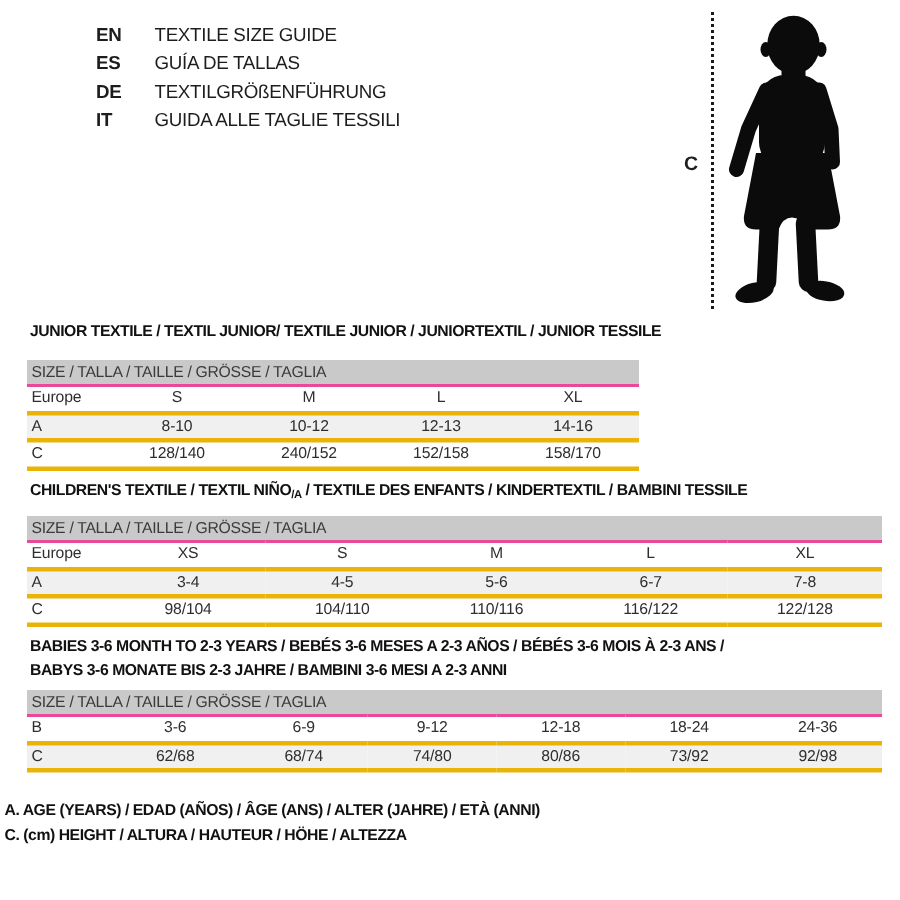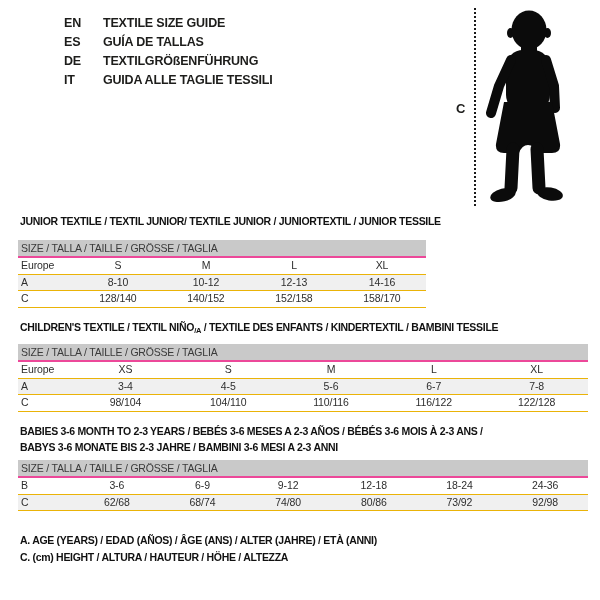--- a/index.html
+++ b/index.html
@@ -5,21 +5,21 @@
   html,body { margin:0; padding:0; background:#ffffff; }
   .page {
     position:relative; width:600px; height:600px; background:#ffffff;
     font-family:"Liberation Sans", sans-serif; color:#1d1d1b; overflow:hidden;
   }
 
   
   .lang-block { position:absolute; left:20px; top:13px; }
   .lang-row { display:flex; height:19px; align-items:center; }
   .lang-code { width:39px; font-size:12.5px; font-weight:700; letter-spacing:-0.2px;padding-left:44px; }
-  .lang-title { font-size:12.5px; font-weight:700; letter-spacing:-0.2px; white-space:nowrap; }
+  .lang-title { font-size:12.5px; font-weight:400; letter-spacing:-0.2px; white-space:nowrap; }
 
   
   .figure { position:absolute; left:450px; top:0; width:150px; height:215px; }
   .measure-line { position:absolute; left:24px; top:8px; height:198px; width:0; border-left:2.5px dotted #1a1a1a; }
   .measure-label { position:absolute; left:6px; top:101px; font-size:13px; font-weight:700; }
   .baby-svg { position:absolute; left:32px; top:6px; }
 
   
   .sec-title {
     position:absolute; left:20px; font-size:10.5px; font-weight:700;
@@ -29,29 +29,29 @@
 
   table.size-table {
     position:absolute; border-collapse:collapse; table-layout:fixed;
     font-size:10.5px; color:#2e2e2e; letter-spacing:-0.1px;
   }
   th.size-bar {
     background:#c9c9c9; text-align:left; font-weight:400; color:#3a3a3a;
     font-size:10.5px; letter-spacing:-0.2px; padding:2px 0 2px 3px;
     border-bottom:2px solid #ec4899; height:12px;
   }
-  table.size-table td { padding:1px 0 2px 0; text-align:center; height:12.5px; border-bottom:1px solid #eab308; }
+  table.size-table td { padding:1px 0 2px 0; text-align:center; height:12.5px; border-bottom:3px solid #eab308; }
   table.size-table td.rowlabel { text-align:left; padding-left:3px; }
   tr.alt { background:#f0f0f0; }
   #junior-table { left:18px; top:240px; width:408px; }
   #children-table { left:18px; top:344px; width:570px; }
   #babies-table { left:18px; top:460px; width:570px; }
 
   
-  .footnotes { position:absolute; left:20px; top:534px; }
+  .footnotes { position:absolute; left:3px; top:534px; }
   .footnote { font-size:10.5px; font-weight:700; letter-spacing:-0.3px; height:17px; white-space:nowrap; color:#111111; }
 </style>
 </head>
 <body>
 
 <div class="page">
 
   <div class="lang-block">
     <div class="lang-row">
       <span class="lang-code">EN</span>
@@ -115,21 +115,21 @@
       <tr class="alt">
         <td class="rowlabel">A</td>
         <td>8-10</td>
         <td>10-12</td>
         <td>12-13</td>
         <td>14-16</td>
       </tr>
       <tr>
         <td class="rowlabel">C</td>
         <td>128/140</td>
-        <td>140/152</td>
+        <td>240/152</td>
         <td>152/158</td>
         <td>158/170</td>
       </tr>
     </tbody>
   </table>
 
   <div class="sec-title" style="top:321px;"><span>CHILDREN'S TEXTILE / TEXTIL NIÑO</span><span class="sub">/A</span><span> / TEXTILE DES ENFANTS / KINDERTEXTIL / BAMBINI TESSILE</span></div>
   <table class="size-table" id="children-table">
     <colgroup>
         <col style="width:56px;">

